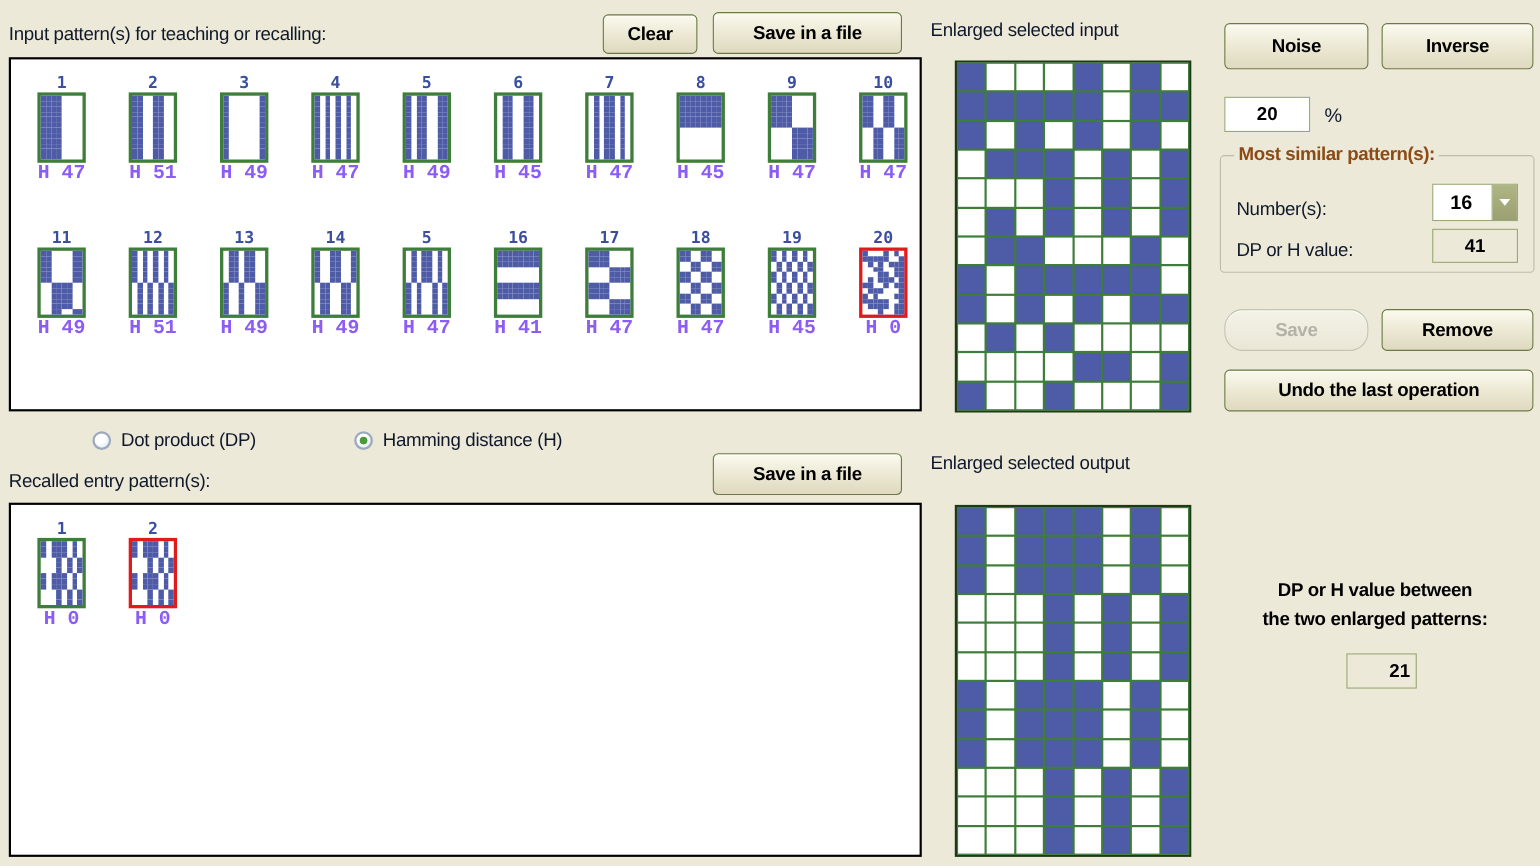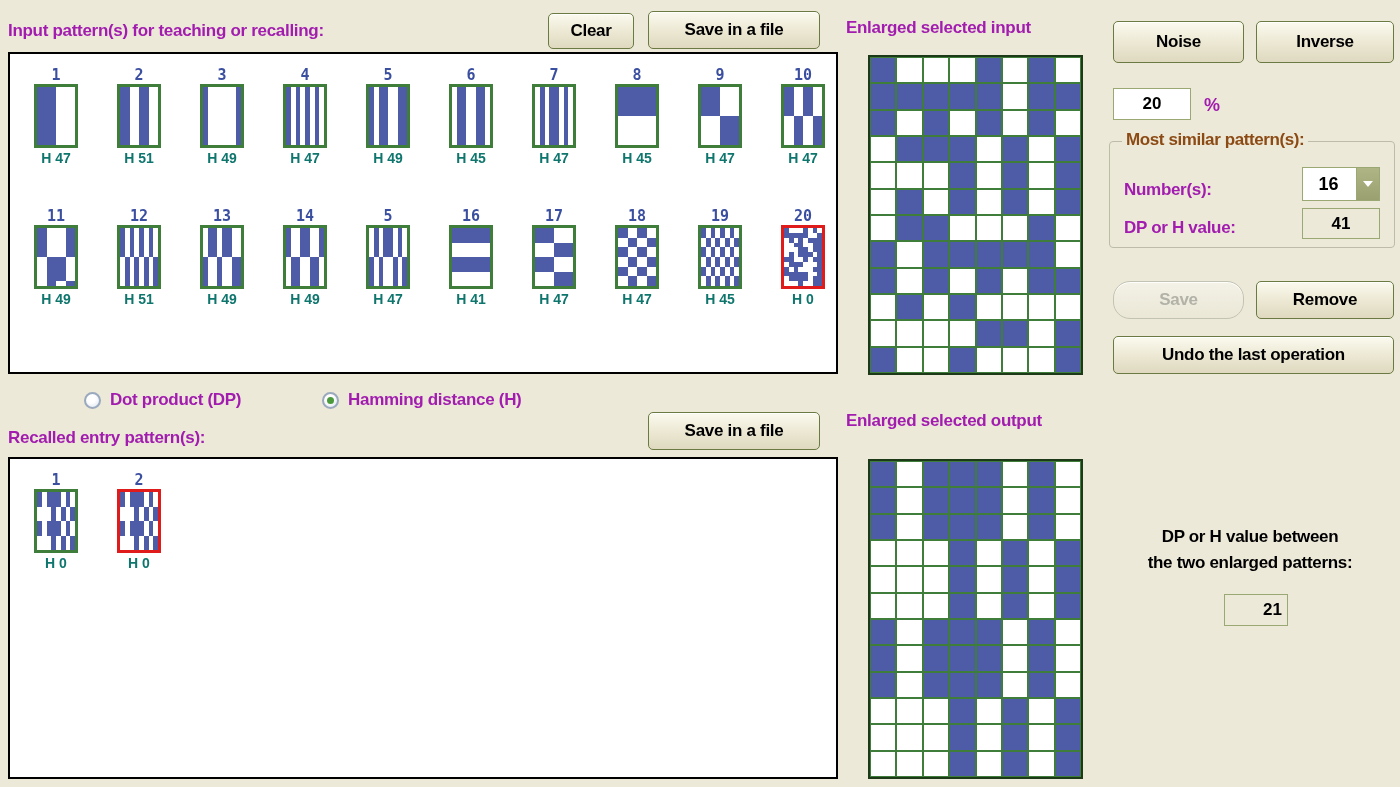--- a/index.html
+++ b/index.html
@@ -11,22 +11,22 @@
   }
   #app {
     position: relative;
     width: 1400px; height: 787px;
     background: #ece9d8;
   }
 
   
   .lbl {
     font-size: 17px;
-    font-weight: bold;
-    color: #a21caf;
+    font-weight: normal;
+    color: #0f172a;
     letter-spacing: -0.3px;
     white-space: nowrap;
   }
 
   
   .btn {
     position: absolute;
     box-sizing: border-box;
     border: 1px solid #6b7a42;
     border-radius: 5px;
@@ -166,26 +166,26 @@
     background: #fff;
     display: grid;
     grid-template-columns: repeat(8, 1fr);
     grid-template-rows: repeat(12, 1fr);
     cursor: pointer;
   }
   .thumb.sel { border-color: #e01b1b; }
   .thumb i { display: block; }
   .thumb i.on { background: #4e5ba6; }
   .thumb-h {
-    font-size: 14px;
+    font-size: 18px;
     font-weight: bold;
-    color: #0f766e;
+    color: #8b5cf6;
     line-height: 16px;
     margin-top: 2px;
-    font-family: Liberation Sans, sans-serif;
+    font-family: Liberation Mono, monospace;
     letter-spacing: 0px;
   }
 
   
   .bigwrap {
     position: absolute;
     box-sizing: border-box;
     border: 2px solid #1d3a18;
     background: #3f7d3a;
     padding: 0px;

